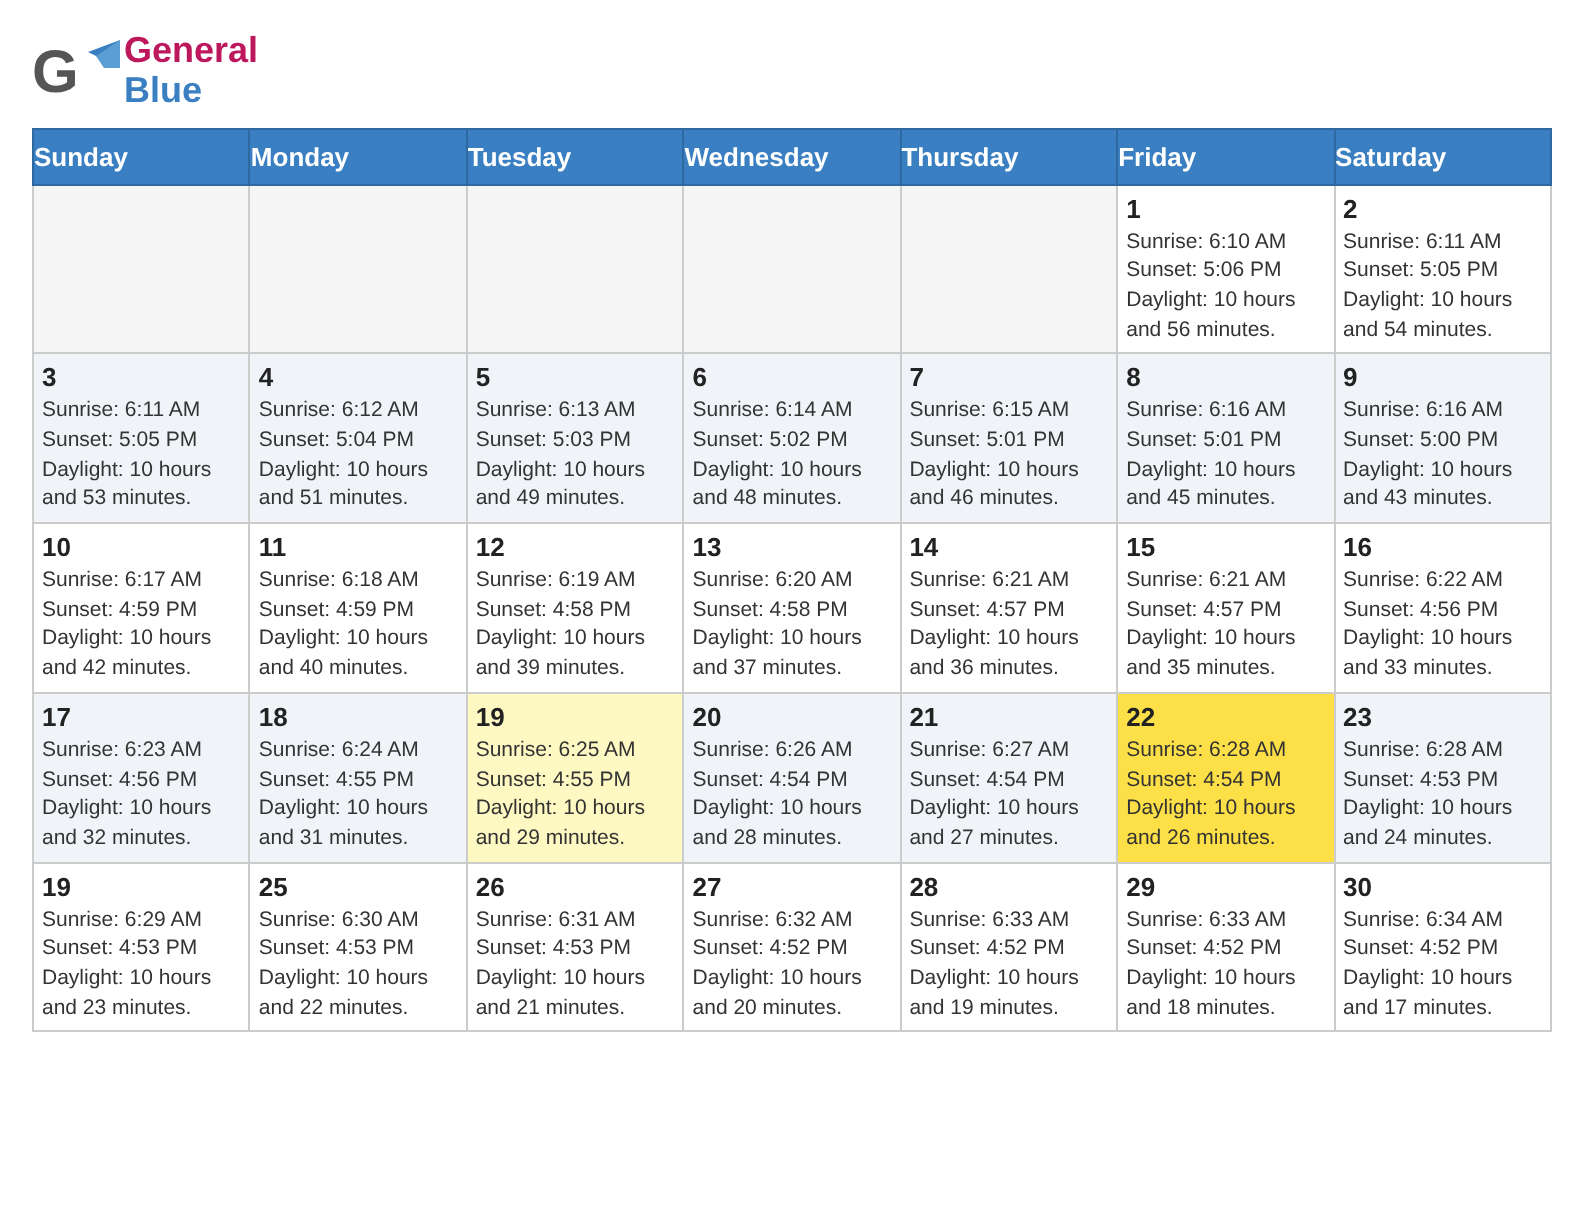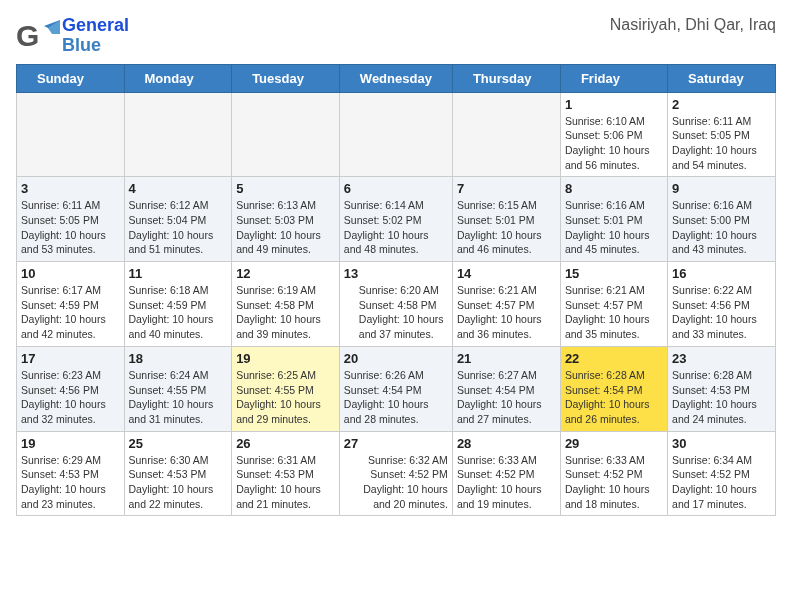--- a/index.html
+++ b/index.html
@@ -34,21 +34,21 @@
       color: #555;
     }
     .calendar {
       width: 100%;
       border-collapse: collapse;
       font-size: 11px;
     }
     .calendar th {
       background: #3a7fc1;
       color: #fff;
-      padding: 6px 20px;
+      padding: 6px 0;
       text-align: left;
       font-size: 13px;
       font-weight: bold;
       border: 1px solid #2e6aa0;
     }
     .calendar td {
       border: 1px solid #ccc;
       vertical-align: top;
       padding: 4px;
       min-height: 80px;
@@ -84,27 +84,26 @@
       <div style="position:relative;width:44px;height:36px;">
         
         <svg width="44" height="36" viewBox="0 0 44 36">
           <text x="0" y="28" font-size="30" font-weight="bold" fill="#555" font-family="Arial">G</text>
 
           <polygon points="28,8 44,2 38,14 32,10" fill="#3a7fc1"></polygon>
           <polygon points="32,10 44,2 44,16 36,16" fill="#5a9fd4"></polygon>
         </svg>
       </div>
       <div>
-        <div style="font-size:18px;font-weight:bold;color:#1d4ed8;line-height:1.1;">General</div>
+        <div style="font-size:18px;font-weight:bold;color:#be185d;line-height:1.1;">General</div>
         <div style="font-size:18px;font-weight:bold;color:#3a7fc1;line-height:1.1;">Blue</div>
       </div>
     </div>
   </div>
   <div class="title-block">
-    <div class="location">Nasiriyah, Dhi Qar, Iraq</div>
   </div>
 </div>
 
 <table class="calendar">
   <thead>
     <tr>
     <th>Sunday</th>
         <th>Monday</th>
         <th>Tuesday</th>
         <th>Wednesday</th>
@@ -203,21 +202,21 @@
         </td>
         <td>
           <span class="day-num">12</span>
           <div class="day-info" style="white-space: pre-line;">Sunrise: 6:19 AM
 Sunset: 4:58 PM
 Daylight: 10 hours
 and 39 minutes.</div>
         </td>
         <td>
           <span class="day-num">13</span>
-          <div class="day-info" style="white-space: pre-line; margin-left: 15px;">Sunrise: 6:20 AM
+          <div class="day-info" style="white-space: pre-line;">Sunrise: 6:20 AM
 Sunset: 4:58 PM
 Daylight: 10 hours
 and 37 minutes.</div>
         </td>
         <td>
           <span class="day-num">14</span>
           <div class="day-info" style="white-space: pre-line;">Sunrise: 6:21 AM
 Sunset: 4:57 PM
 Daylight: 10 hours
 and 36 minutes.</div>
@@ -305,21 +304,21 @@
         </td>
         <td>
           <span class="day-num">26</span>
           <div class="day-info" style="white-space: pre-line;">Sunrise: 6:31 AM
 Sunset: 4:53 PM
 Daylight: 10 hours
 and 21 minutes.</div>
         </td>
         <td>
           <span class="day-num">27</span>
-          <div class="day-info" style="white-space: pre-line; text-align: right;">Sunrise: 6:32 AM
+          <div class="day-info" style="white-space: pre-line;">Sunrise: 6:32 AM
 Sunset: 4:52 PM
 Daylight: 10 hours
 and 20 minutes.</div>
         </td>
         <td>
           <span class="day-num">28</span>
           <div class="day-info" style="white-space: pre-line;">Sunrise: 6:33 AM
 Sunset: 4:52 PM
 Daylight: 10 hours
 and 19 minutes.</div>

